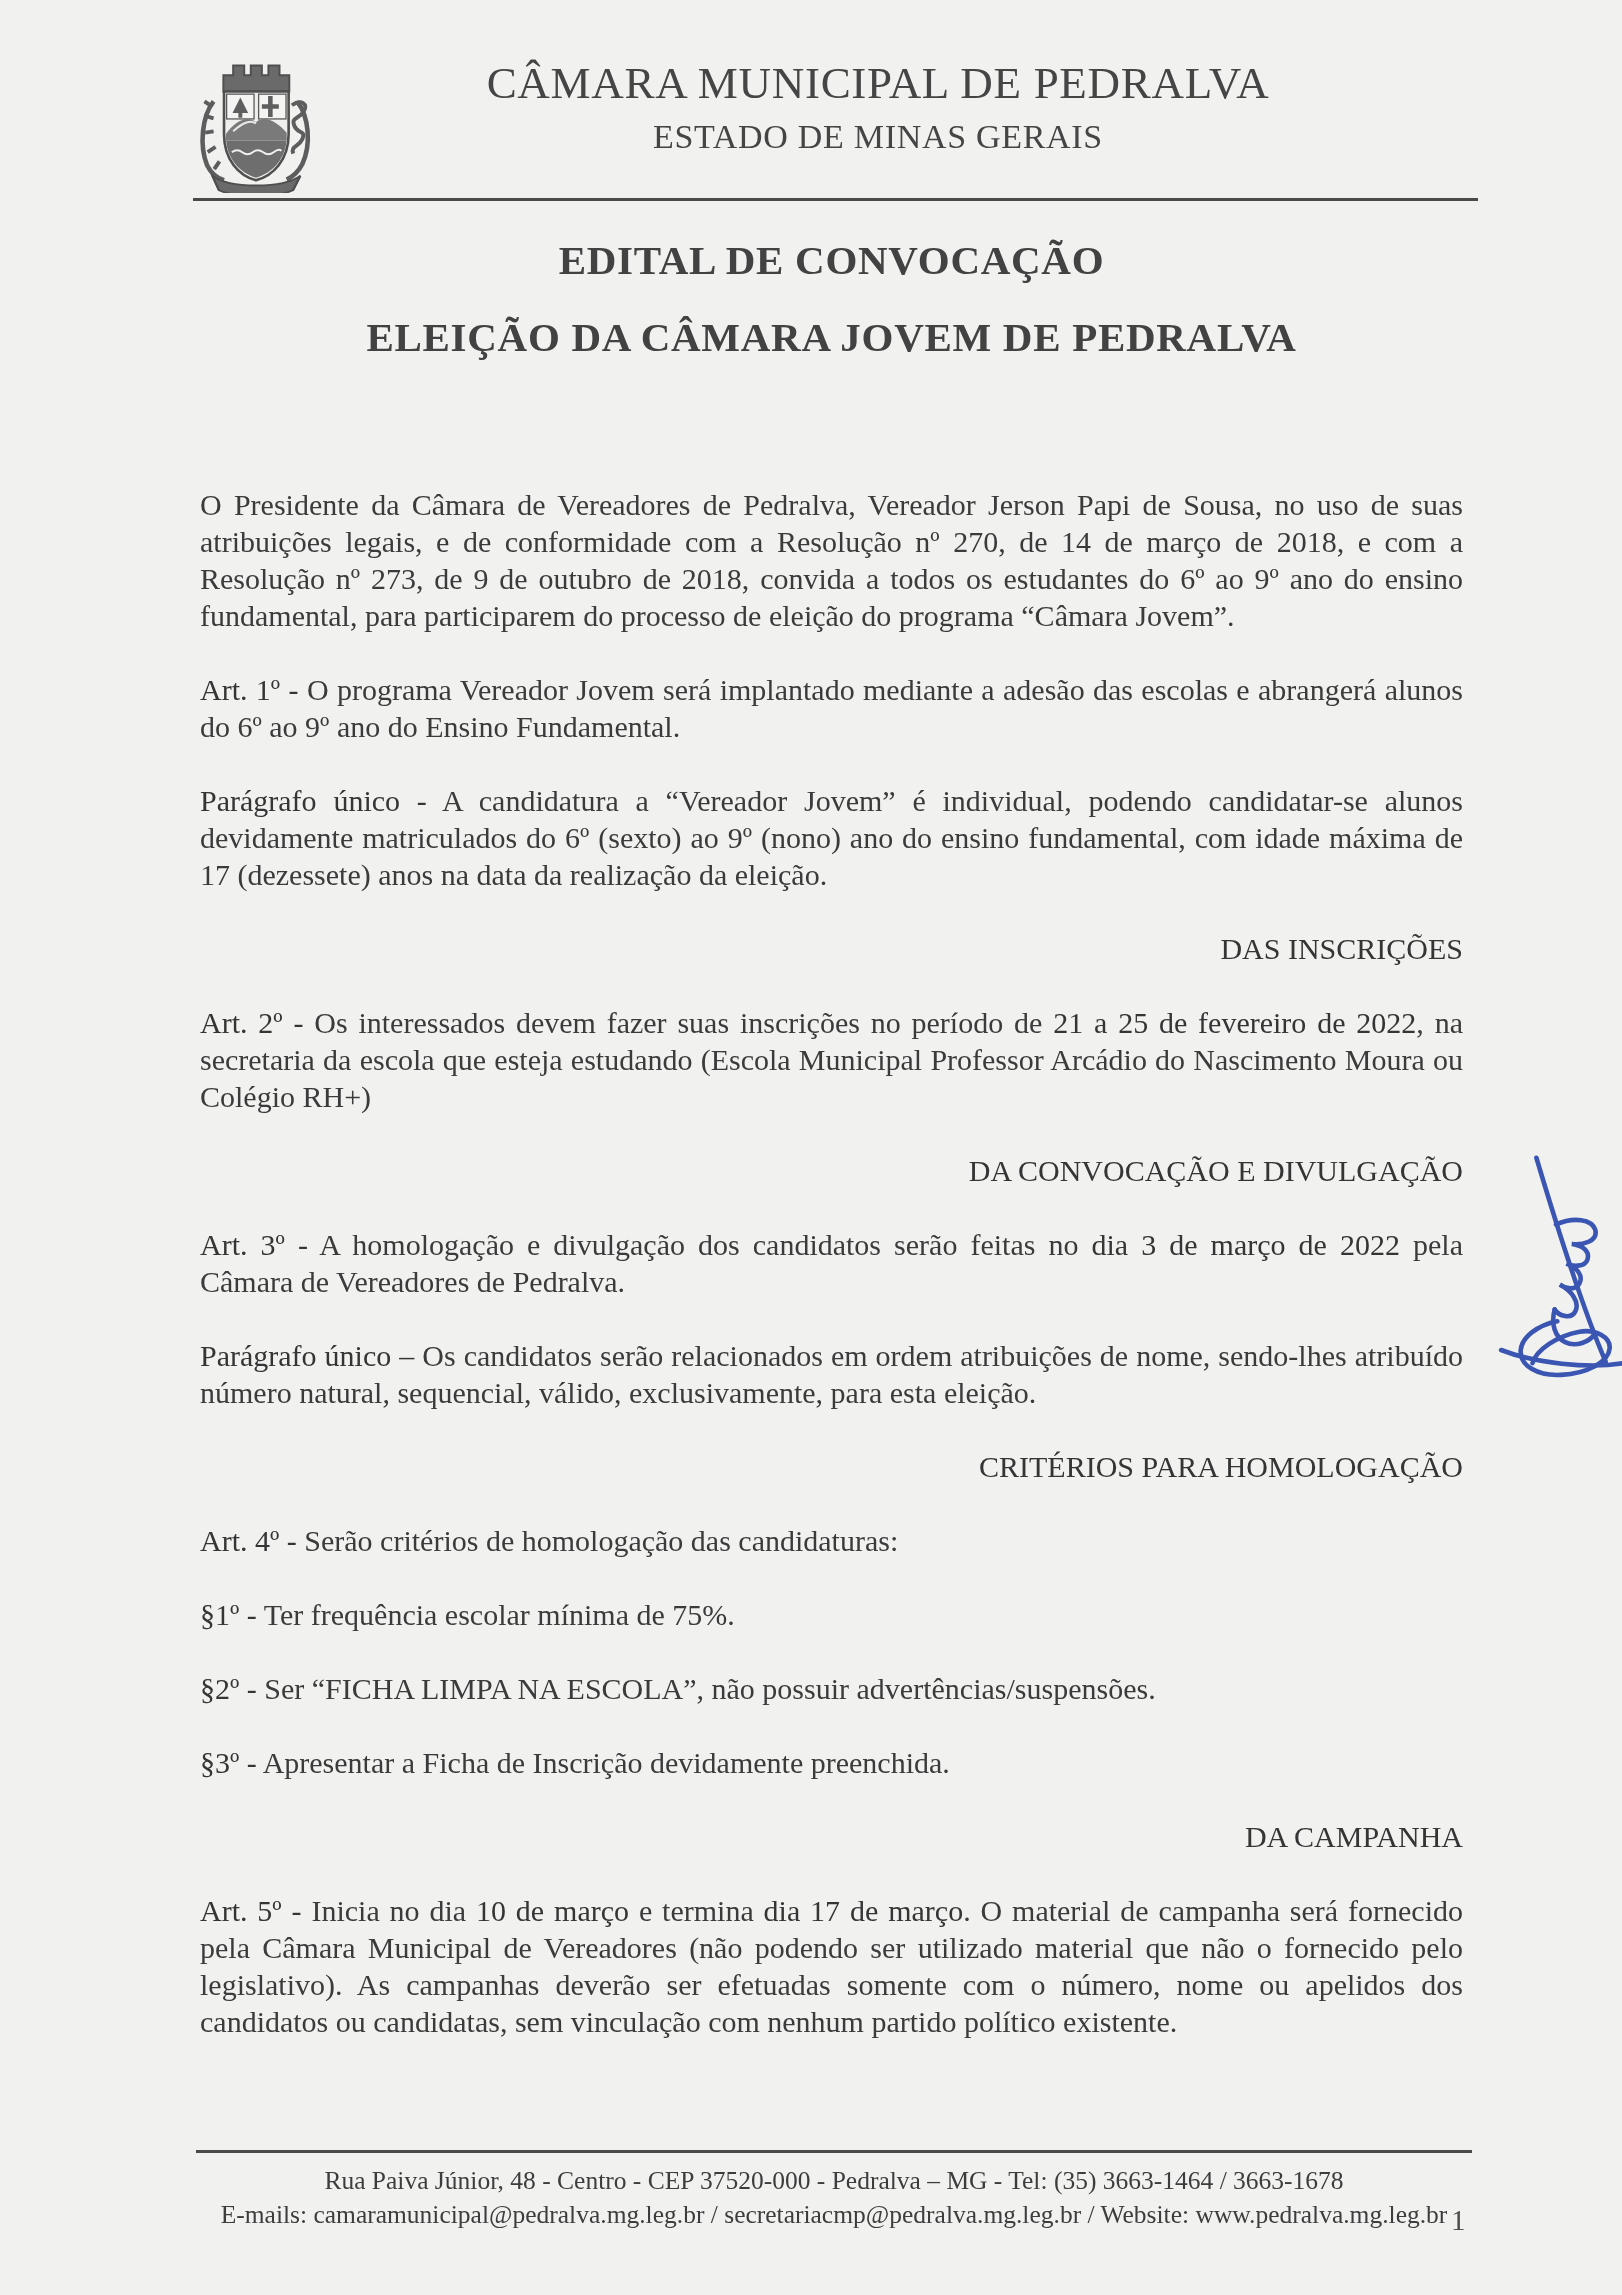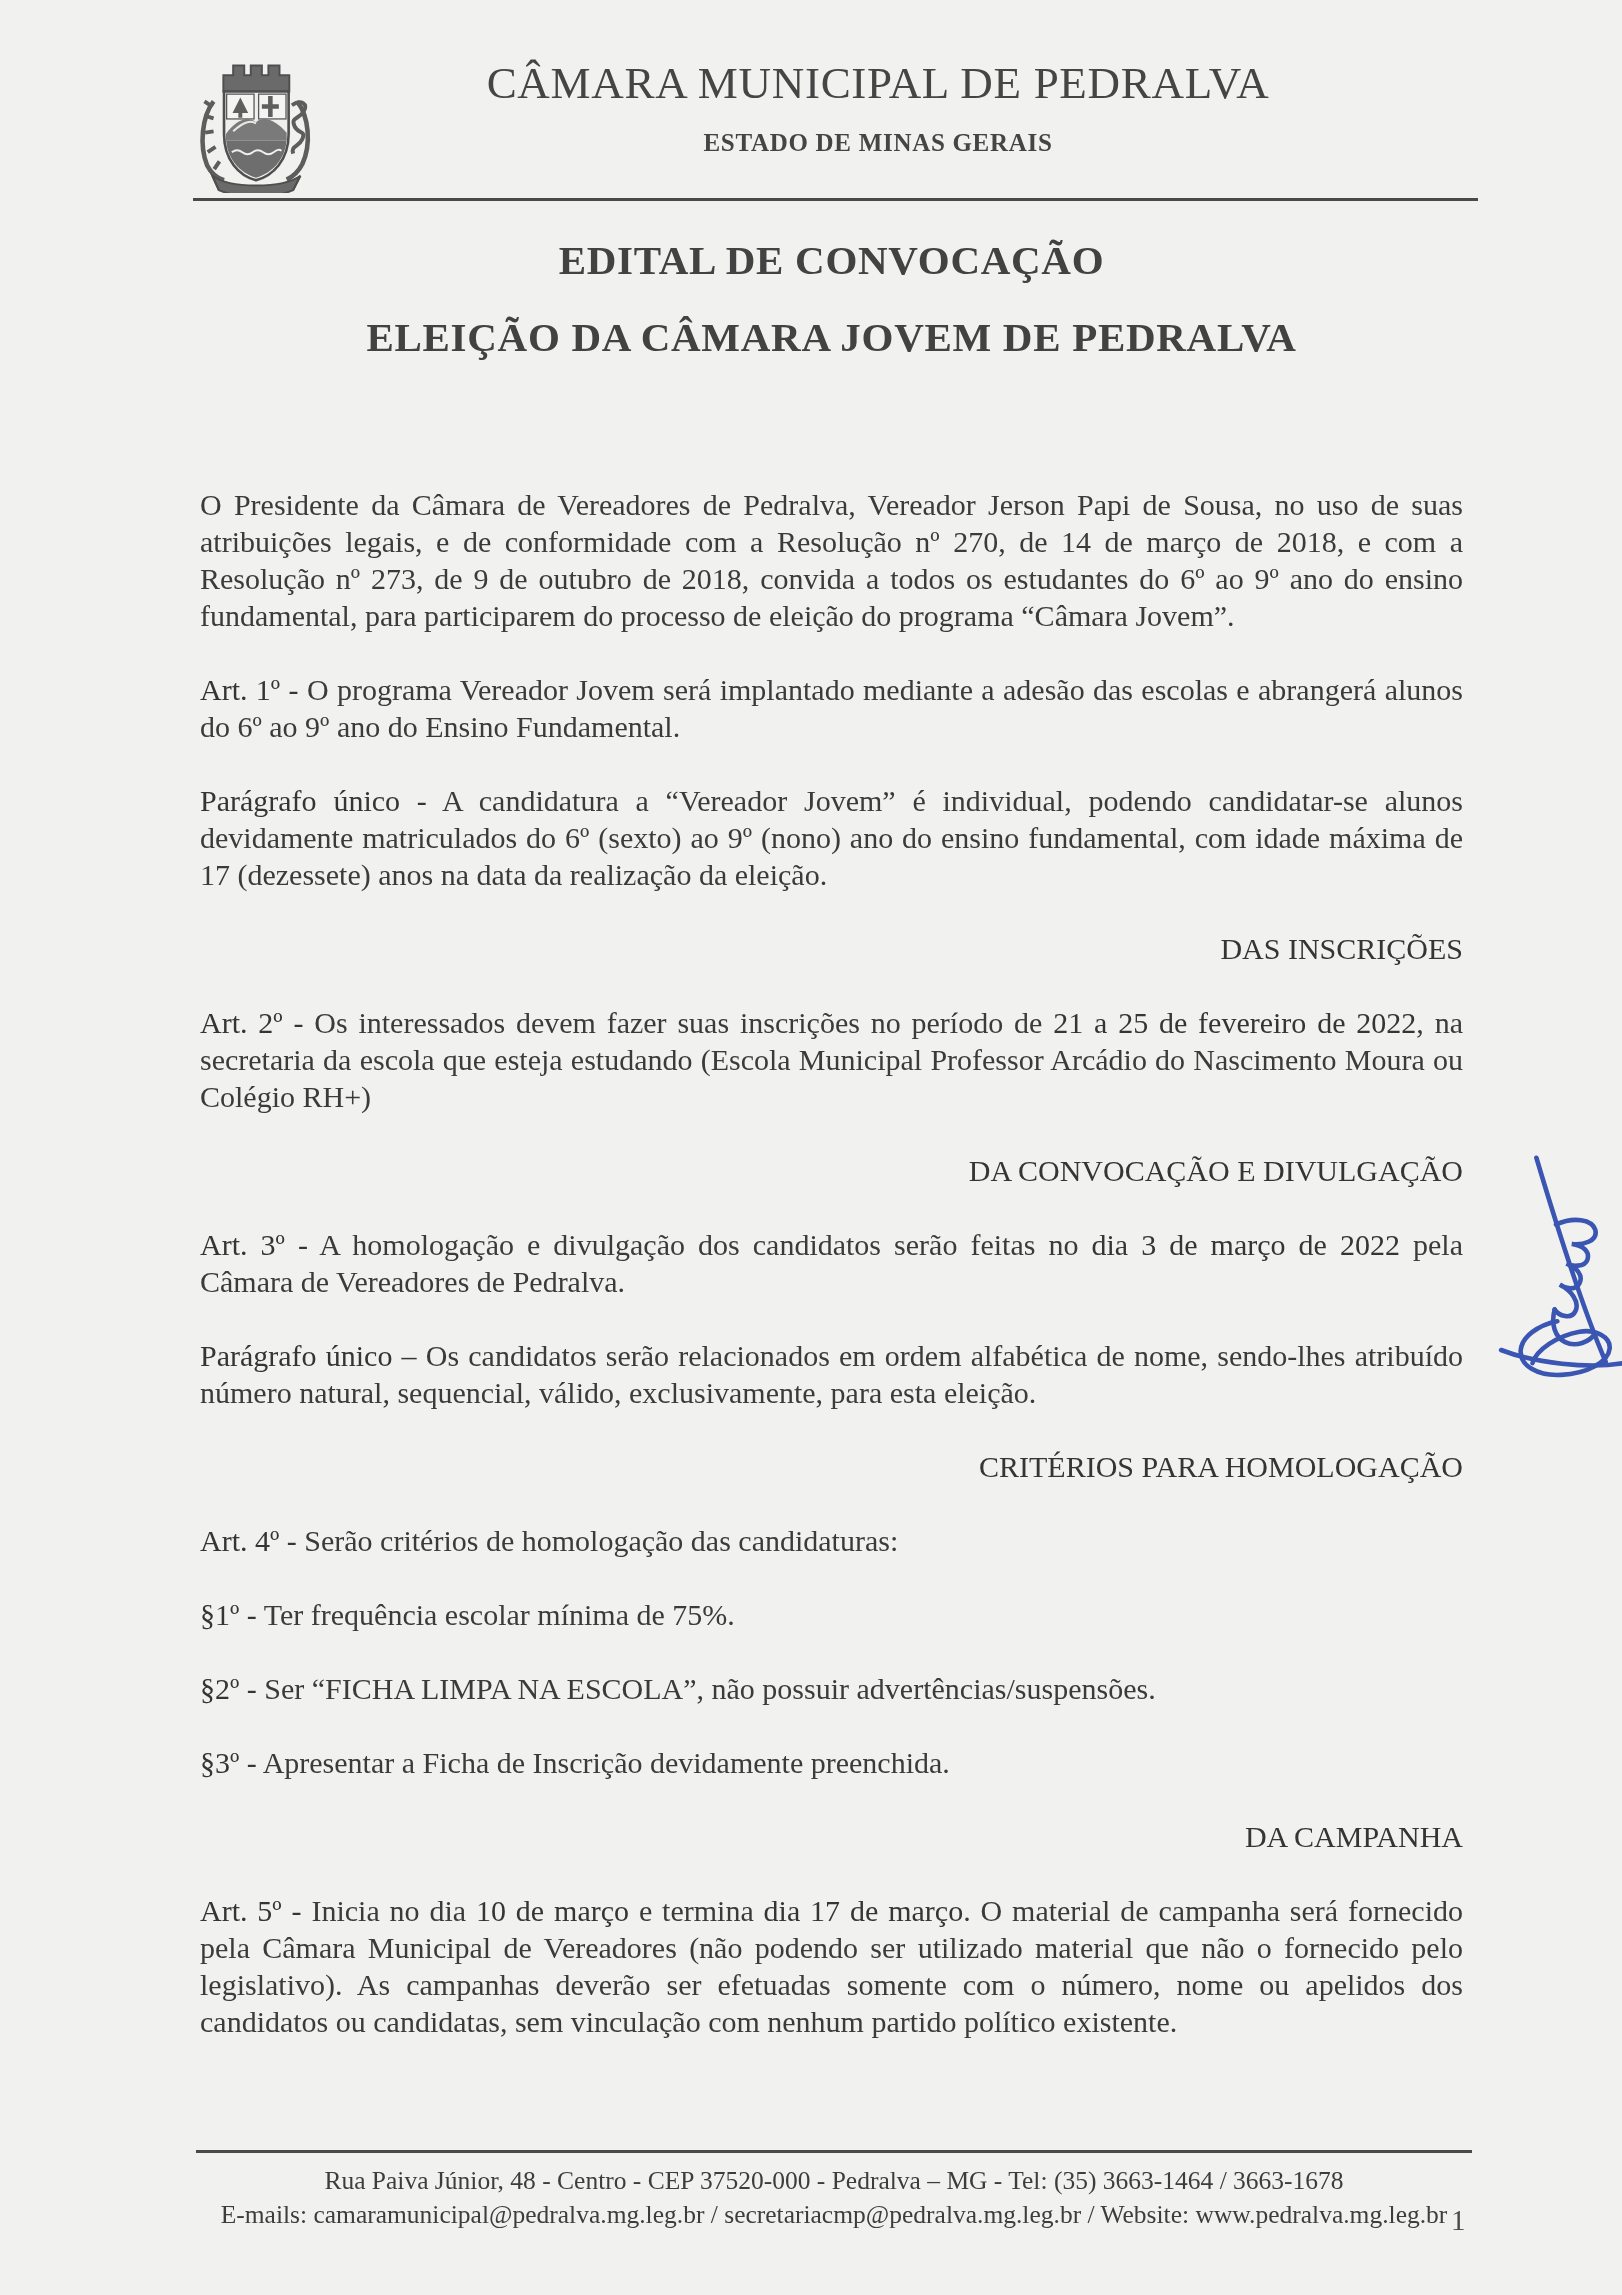--- a/index.html
+++ b/index.html
@@ -10,21 +10,21 @@
     font-family:"Liberation Serif","DejaVu Serif",serif;
     color:#3b3b3b;
     overflow:hidden;
   }
   
   .header{position:absolute;left:193px;top:0;width:1285px;height:198px;
           border-bottom:3.3px solid #4a4a4a;}
   .logo{position:absolute;left:1.3px;top:54px;width:124px;height:139px;}
   .header-text{position:absolute;left:85px;right:0;top:58px;text-align:center;}
   .org-name{font-size:45px;font-weight:normal;color:#454545;letter-spacing:0.7px;line-height:51px;}
-  .org-sub{font-size:25px;font-weight:bold;color:#454545;letter-spacing:0.7px;line-height:37px;margin-top:15px;}
+  .org-sub{font-size:34px;font-weight:normal;color:#454545;letter-spacing:0.7px;line-height:37px;margin-top:9px;}
   
   .titles{position:absolute;left:200px;top:236px;width:1263px;text-align:center;}
   .doc-title{font-size:41px;font-weight:bold;color:#424242;line-height:48px;margin:0 0 29px 0;letter-spacing:0.7px;}
   
   .body{position:absolute;left:200px;top:486px;width:1263px;}
   .body p{margin:0 0 37px 0;font-size:30px;line-height:37px;text-align:justify;color:#3b3b3b;}
   .body p.heading{text-align:right;font-weight:bold;color:#383838;}
   .b{font-weight:normal;color:#353535;}
   
   .signature{position:absolute;right:-13px;top:1146px;width:177px;height:255px;}
@@ -78,21 +78,21 @@
   </div>
 
   <div class="body">
       <p class="para"><span>O Presidente da Câmara de Vereadores de Pedralva, Vereador Jerson Papi de Sousa, no uso de suas atribuições legais, e de conformidade com a Resolução nº 270, de 14 de março de 2018, e com a Resolução nº 273, de 9 de outubro de 2018, convida a todos os estudantes do 6º ao 9º ano do ensino fundamental, para participarem do processo de eleição do programa “Câmara Jovem”.</span></p>
       <p class="para"><span class="b">Art. 1º - </span><span>O programa Vereador Jovem será implantado mediante a adesão das escolas e abrangerá alunos do 6º ao 9º ano do Ensino Fundamental.</span></p>
       <p class="para"><span class="b">Parágrafo único - </span><span>A candidatura a “Vereador Jovem” é individual, podendo candidatar-se alunos devidamente matriculados do 6º (sexto) ao 9º (nono) ano do ensino fundamental, com idade máxima de 17 (dezessete) anos na data da realização da eleição.</span></p>
       <p class="heading"><span class="b">DAS INSCRIÇÕES</span></p>
       <p class="para"><span class="b">Art. 2º - </span><span>Os interessados devem fazer suas inscrições no período de </span><span class="b">21 a 25 de fevereiro de 2022</span><span>, na secretaria da escola que esteja estudando (Escola Municipal Professor Arcádio do Nascimento Moura ou Colégio RH+)</span></p>
       <p class="heading"><span class="b">DA CONVOCAÇÃO E DIVULGAÇÃO</span></p>
       <p class="para"><span class="b">Art. 3º - </span><span>A homologação e divulgação dos candidatos serão feitas no </span><span class="b">dia 3 de março de 2022</span><span> pela Câmara de Vereadores de Pedralva.</span></p>
-      <p class="para"><span class="b">Parágrafo único – </span><span>Os candidatos serão relacionados em ordem alfabética de nome, sendo-lhes atribuído número natural, sequencial, válido, exclusivamente, para esta eleição.</span></p>
+      <p class="para"><span class="b">Parágrafo único – </span><span>Os candidatos serão relacionados em ordem atribuições de nome, sendo-lhes atribuído número natural, sequencial, válido, exclusivamente, para esta eleição.</span></p>
       <p class="heading"><span class="b">CRITÉRIOS PARA HOMOLOGAÇÃO</span></p>
       <p class="para"><span class="b">Art. 4º - </span><span>Serão critérios de homologação das candidaturas:</span></p>
       <p class="para"><span class="b">§1º - </span><span>Ter frequência escolar mínima de 75%.</span></p>
       <p class="para"><span class="b">§2º - </span><span>Ser “FICHA LIMPA NA ESCOLA”, não possuir advertências/suspensões.</span></p>
       <p class="para"><span class="b">§3º - </span><span>Apresentar a Ficha de Inscrição devidamente preenchida.</span></p>
       <p class="heading"><span class="b">DA CAMPANHA</span></p>
       <p class="para"><span class="b">Art. 5º - </span><span>Inicia no dia </span><span class="b">10 de março</span><span> e termina </span><span class="b">dia 17 de março</span><span>. O material de campanha será fornecido pela Câmara Municipal de Vereadores (não podendo ser utilizado material que não o fornecido pelo legislativo). As campanhas deverão ser efetuadas somente com o número, nome ou apelidos dos candidatos ou candidatas, sem vinculação com nenhum partido político existente.</span></p>
     </div>
 
   <svg class="signature" viewBox="0 0 270 390" xmlns="http://www.w3.org/2000/svg">

